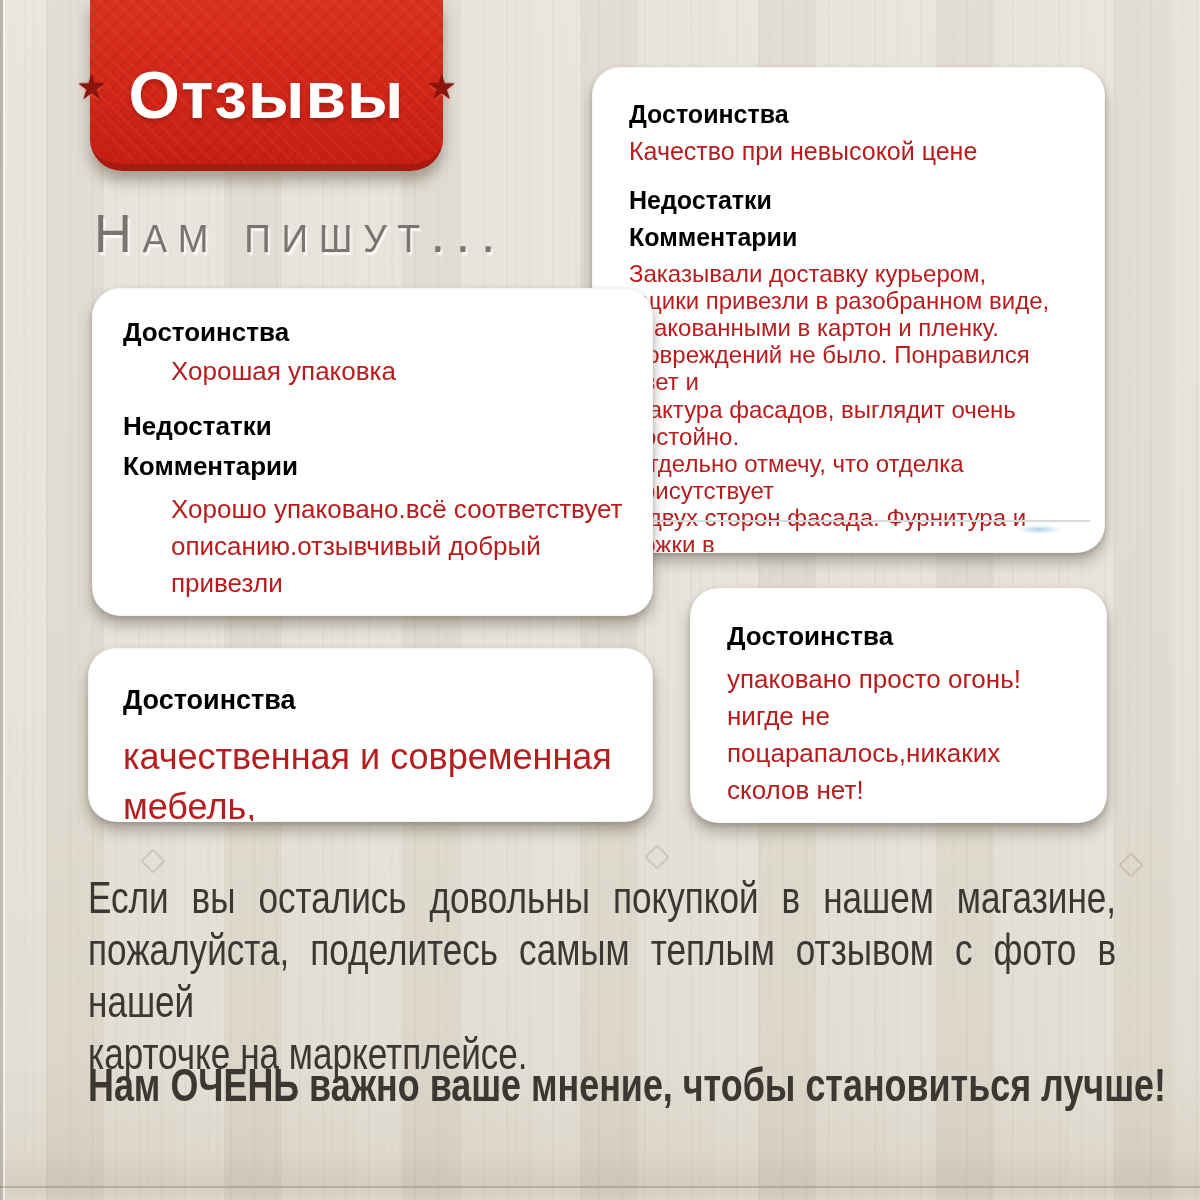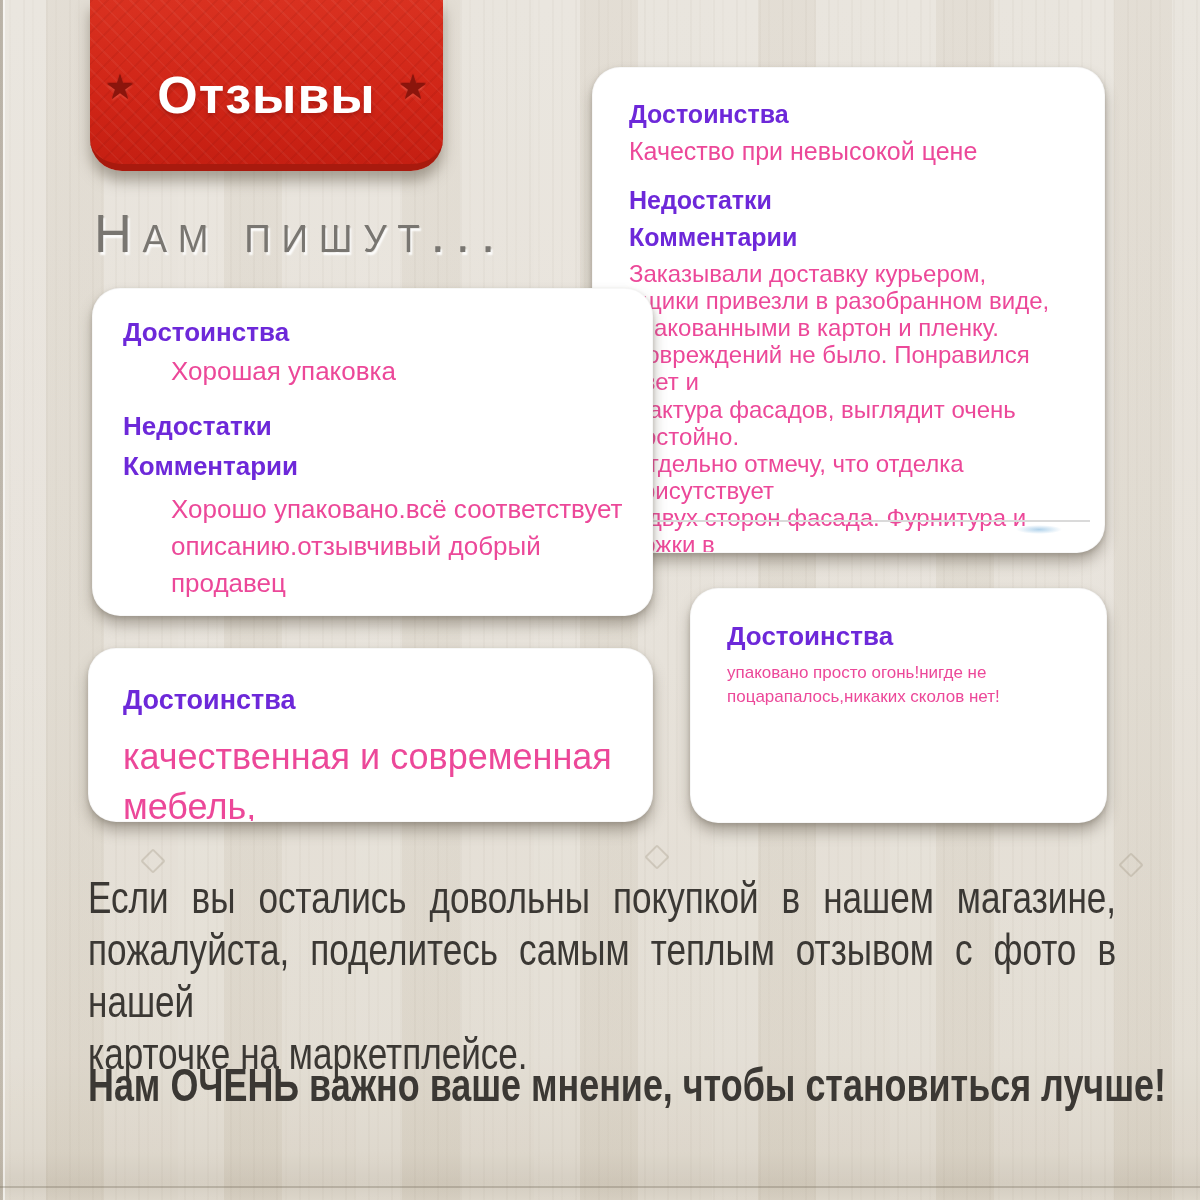--- a/index.html
+++ b/index.html
@@ -26,57 +26,57 @@
       repeating-linear-gradient(-45deg, rgba(90,0,0,.07) 0 2px, rgba(0,0,0,0) 2px 11px),
       linear-gradient(180deg,#d93120 0%,#d02517 60%,#c51f12 100%);
     border-radius:0 0 32px 32px;
     border-bottom:7px solid #a81a0e;
     box-shadow:0 10px 14px rgba(100,90,74,.5);
     display:flex;align-items:center;justify-content:center;}
   .ribbon .star{font-size:34px;color:#8b150c;line-height:1;
     text-shadow:0 2px 2px rgba(255,130,110,.35), 0 -1px 1px rgba(70,0,0,.55);}
   .ribbon .star.left{margin-right:22px;margin-top:10px;}
   .ribbon .star.right{margin-left:22px;margin-top:10px;}
-  .ribbon-title{font-size:52px;font-weight:700;color:#ffffff;letter-spacing:1px;
+  .ribbon-title{font-size:66px;font-weight:700;color:#ffffff;letter-spacing:1px;
     text-shadow:0 3px 4px rgba(90,5,0,.3);margin-top:25px;}
 
   
   .heading{position:absolute;left:94px;top:202px;margin:0;
     font-size:54px;font-weight:400;color:#797671;
     font-variant:small-caps;letter-spacing:11px;white-space:nowrap;
     transform:scaleX(.97);transform-origin:0 0;
     text-shadow:2px 3px 2px rgba(255,255,255,.95), 1px 1px 0 rgba(92,86,76,.28);}
 
   
   .card{position:absolute;background:#ffffff;border-radius:28px;overflow:hidden;
     border:1px solid rgba(0,0,0,.03);box-sizing:border-box;
     box-shadow:0 9px 14px rgba(104,96,82,.45), 0 2px 4px rgba(104,96,82,.28);}
-  .card .ct{font-weight:700;color:#6d28d9;margin:0;}
-  .card .cb{color:#ec4899;margin:0;white-space:pre-line;}
+  .card .ct{font-weight:700;color:#000000;margin:0;}
+  .card .cb{color:#b91c1c;margin:0;white-space:pre-line;}
 
   .card1{left:592px;top:67px;width:513px;height:486px;padding:32px 28px 0 36px;z-index:1;}
   .card1 .ct{font-size:25px;margin-bottom:8px;}
   .card1 .cb{font-size:25px;line-height:1.16;margin-bottom:20px;}
   .card1 .cb.comment{font-size:24px;line-height:1.13;margin-bottom:0;}
   .card1 .hairline{position:absolute;left:36px;right:14px;bottom:30px;height:2px;background:#dadada;}
   .card1 .smudge{position:absolute;left:423px;bottom:18px;width:46px;height:9px;border-radius:50%;
     background:radial-gradient(ellipse at center,rgba(150,195,228,.75) 0%,rgba(150,195,228,0) 70%);}
 
   .card2{left:92px;top:288px;width:561px;height:328px;padding:28px 28px 0 30px;z-index:2;}
   .card2 .ct{font-size:26px;margin-bottom:9px;}
   .card2 .cb{font-size:26px;line-height:1.15;margin-bottom:24px;margin-left:48px;}
   .card2 .cb.comment{line-height:1.42;}
 
   .card3{left:88px;top:648px;width:565px;height:174px;padding:36px 30px 0 34px;z-index:2;}
   .card3 .ct{font-size:27px;margin-bottom:16px;}
   .card3 .cb{font-size:36px;line-height:1.4;}
 
   .card4{left:690px;top:588px;width:417px;height:235px;padding:32px 26px 0 36px;z-index:2;}
   .card4 .ct{font-size:26px;margin-bottom:9px;}
-  .card4 .cb{font-size:17px;line-height:1.42;margin-bottom:18px;}
+  .card4 .cb{font-size:26px;line-height:1.42;margin-bottom:18px;}
 
   
   .condensed{transform:scaleX(.78);transform-origin:0 0;color:#3b3834;}
   .para{position:absolute;left:88px;top:872px;width:1318px;font-size:45px;line-height:52px;}
   .para .just{text-align:justify;text-align-last:justify;}
   .emph{position:absolute;left:88px;top:1058px;width:1336px;font-size:46px;line-height:54px;font-weight:700;white-space:nowrap;}
 </style>
 </head>
 <body>
 
@@ -113,21 +113,21 @@
     <div class="hairline"></div>
     <div class="smudge"></div>
   </section>
 
   <section class="card card2">
     <h3 class="ct">Достоинства</h3>
     <p class="cb">Хорошая упаковка</p>
     <h3 class="ct">Недостатки</h3>
     <h3 class="ct">Комментарии</h3>
     <p class="cb comment">Хорошо упаковано.всё соответствует
-описанию.отзывчивый добрый продавец</p>
+описанию.отзывчивый добрый привезли</p>
   </section>
 
   <section class="card card3">
     <h3 class="ct">Достоинства</h3>
     <p class="cb">качественная и современная мебель,
 стильный дизайн. легко собирается.</p>
   </section>
 
   <section class="card card4">
     <h3 class="ct">Достоинства</h3>

